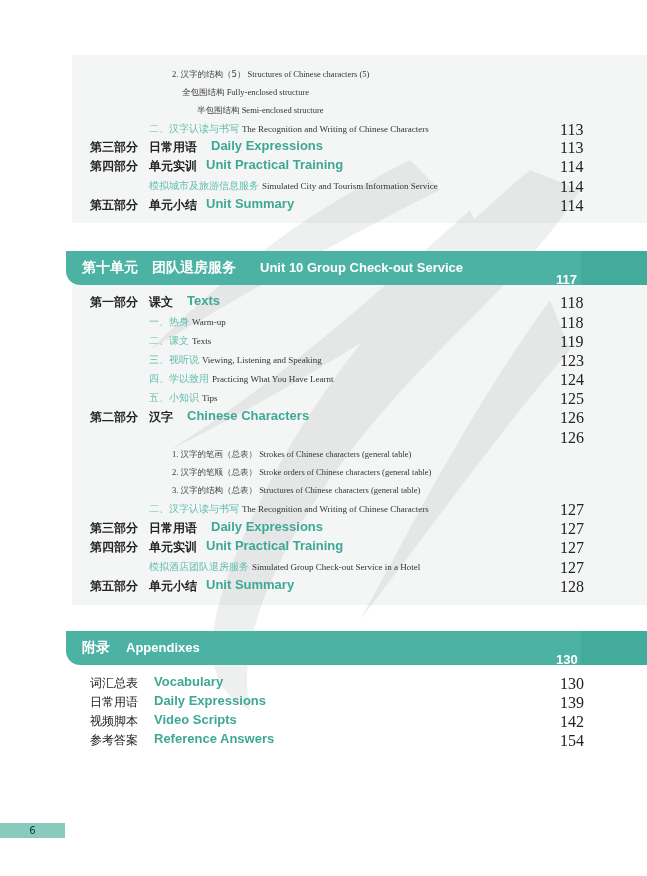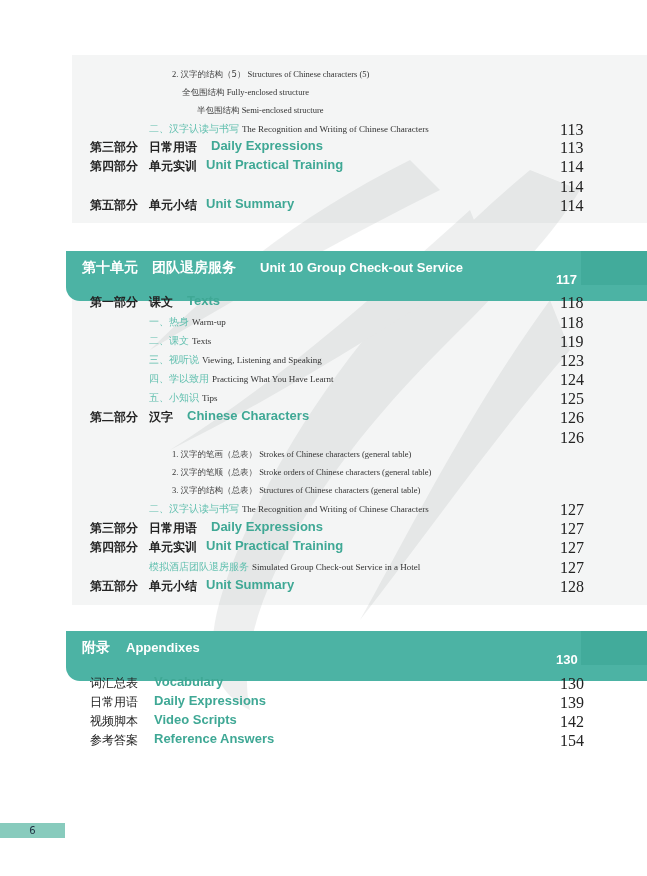--- a/index.html
+++ b/index.html
@@ -11,21 +11,21 @@
   .row { position:absolute; left:0; width:647px; height:19px; }
   .part-cn { position:absolute; left:90px; font-family:"DejaVu Sans", sans-serif; font-weight:bold; font-size:12px; color:#222; top:2px; }
   .part-cn2 { position:absolute; left:149px; font-family:"DejaVu Sans", sans-serif; font-weight:bold; font-size:12px; color:#222; top:2px; }
   .part-en { position:absolute; font-family:"Liberation Sans", sans-serif; font-weight:bold; font-size:13px; color:#3fa895; top:1px; }
   .sub { position:absolute; left:149px; top:3px; font-size:9px; white-space:nowrap; }
   .sub .cn { color:#5fbfae; font-family:"DejaVu Sans", sans-serif; font-size:10px; }
   .sub .en { color:#333; font-family:"Liberation Serif", serif; font-size:9px; }
   .subsub { position:absolute; top:4px; font-size:8.5px; color:#333; white-space:nowrap; font-family:"Liberation Serif", serif; }
   .subsub .cn { font-family:"DejaVu Sans", sans-serif; font-size:8.5px; color:#444; }
   .page { position:absolute; left:560px; top:2px; font-family:"Liberation Serif", serif; font-size:16px; color:#222; width:20px; text-align:right; }
-  .bar { position:absolute; left:66px; width:581px; height:50px; background:#4cb3a4; border-radius:0 0 0 14px; }
+  .bar { position:absolute; left:66px; width:581px; height:34px; background:#4cb3a4; border-radius:0 0 0 14px; }
   .bar .right { position:absolute; left:515px; top:0; width:66px; height:34px; background:#42ab9b; }
   .bar .t1 { position:absolute; left:16px; top:8px; color:#fff; font-family:"DejaVu Sans", sans-serif; font-size:14px; font-weight:bold; white-space:nowrap; }
   .bar .t2 { position:absolute; color:#fff; font-family:"Liberation Sans", sans-serif; font-size:13px; font-weight:bold; top:9px; white-space:nowrap; }
   .bar .pg { position:absolute; left:490px; top:9px; color:#fff; font-family:"Liberation Sans", sans-serif; font-size:13px; font-weight:bold;margin-top:12px; }
   .app-cn { position:absolute; left:90px; top:2px; font-family:"DejaVu Sans", sans-serif; font-size:12px; color:#222; }
   .app-en { position:absolute; left:154px; top:1px; font-family:"Liberation Sans", sans-serif; font-weight:bold; font-size:13px; color:#3fa895; }
   .folio { position:absolute; left:0; top:823px; width:65px; height:15px; background:#88cbbd; color:#234; font-family:"DejaVu Sans", sans-serif; font-size:10px; text-align:center; line-height:15px; }
 </style>
 </head>
 <body>
@@ -59,20 +59,21 @@
   <span class="part-en" style="left:211px">Daily Expressions</span>
   <span class="page">113</span>
 </div>
 <div class="row" style="top:156px">
   <span class="part-cn">第四部分</span>
     <span class="part-cn2">单元实训</span>
   <span class="part-en" style="left:206px">Unit Practical Training</span>
   <span class="page">114</span>
 </div>
 <div class="row" style="top:176px">
+  <span class="sub"><span class="cn">模拟城市及旅游信息服务</span> <span class="en">Simulated City and Tourism Information Service</span></span>
   <span class="page">114</span>
 </div>
 <div class="row" style="top:195px">
   <span class="part-cn">第五部分</span>
     <span class="part-cn2">单元小结</span>
   <span class="part-en" style="left:206px">Unit Summary</span>
   <span class="page">114</span>
 </div>
 
 <div class="bar" style="top:251px">

